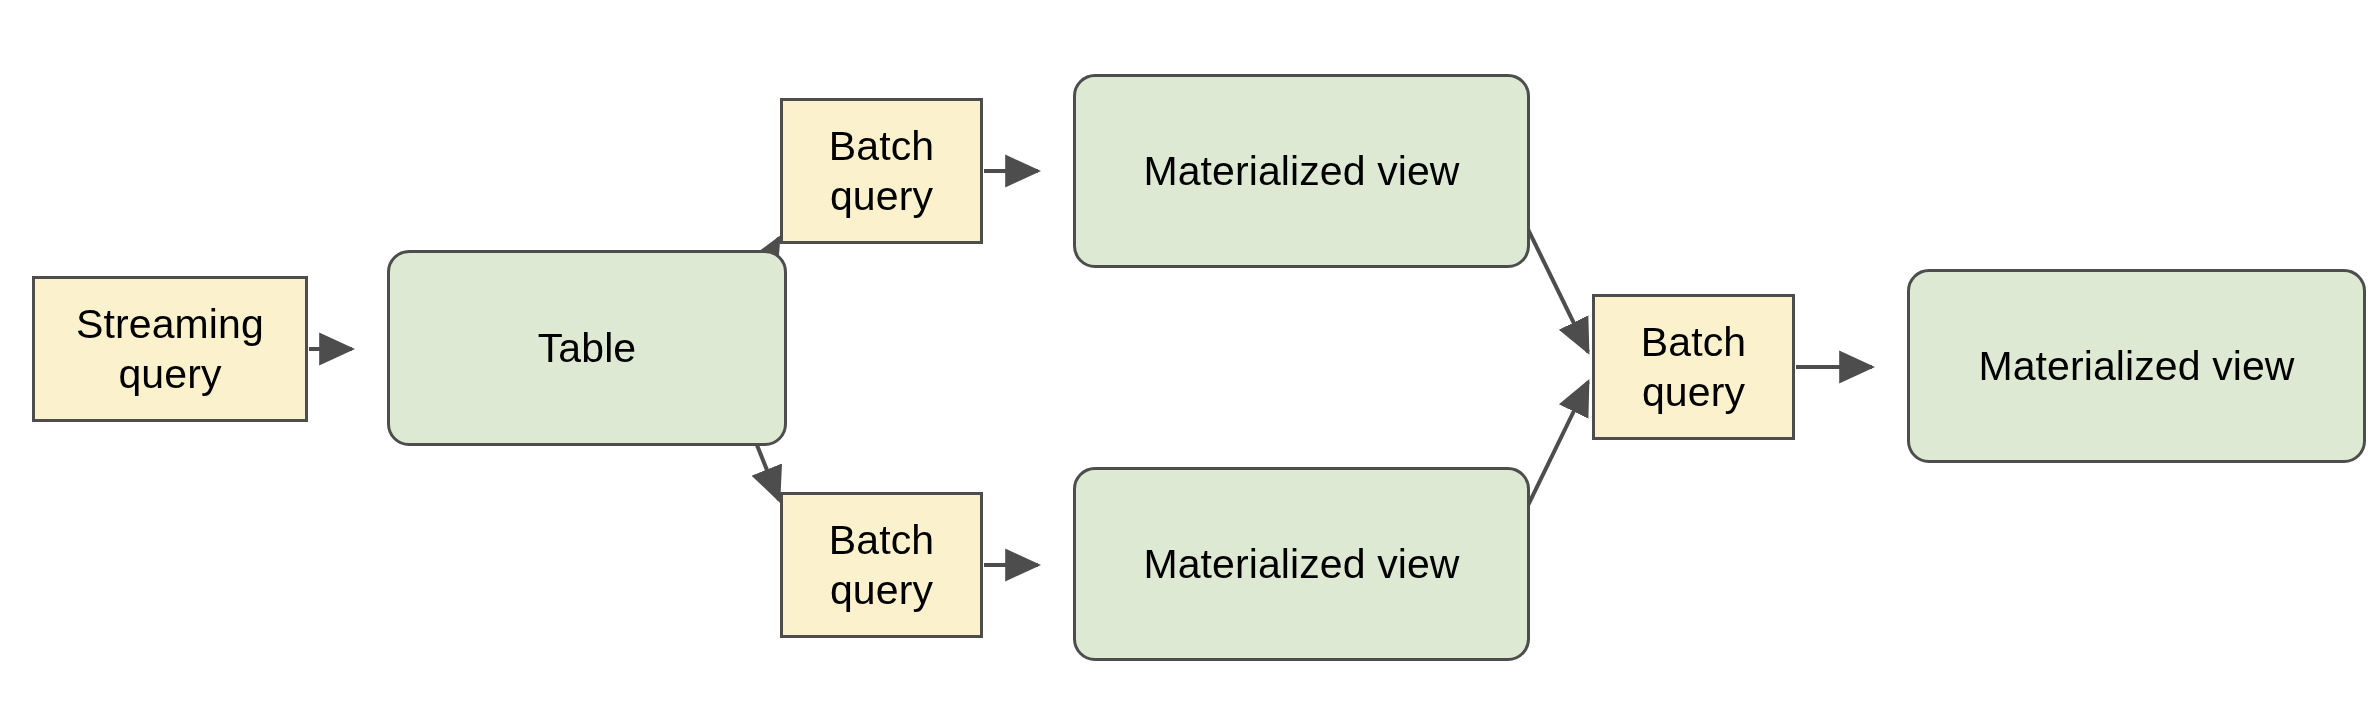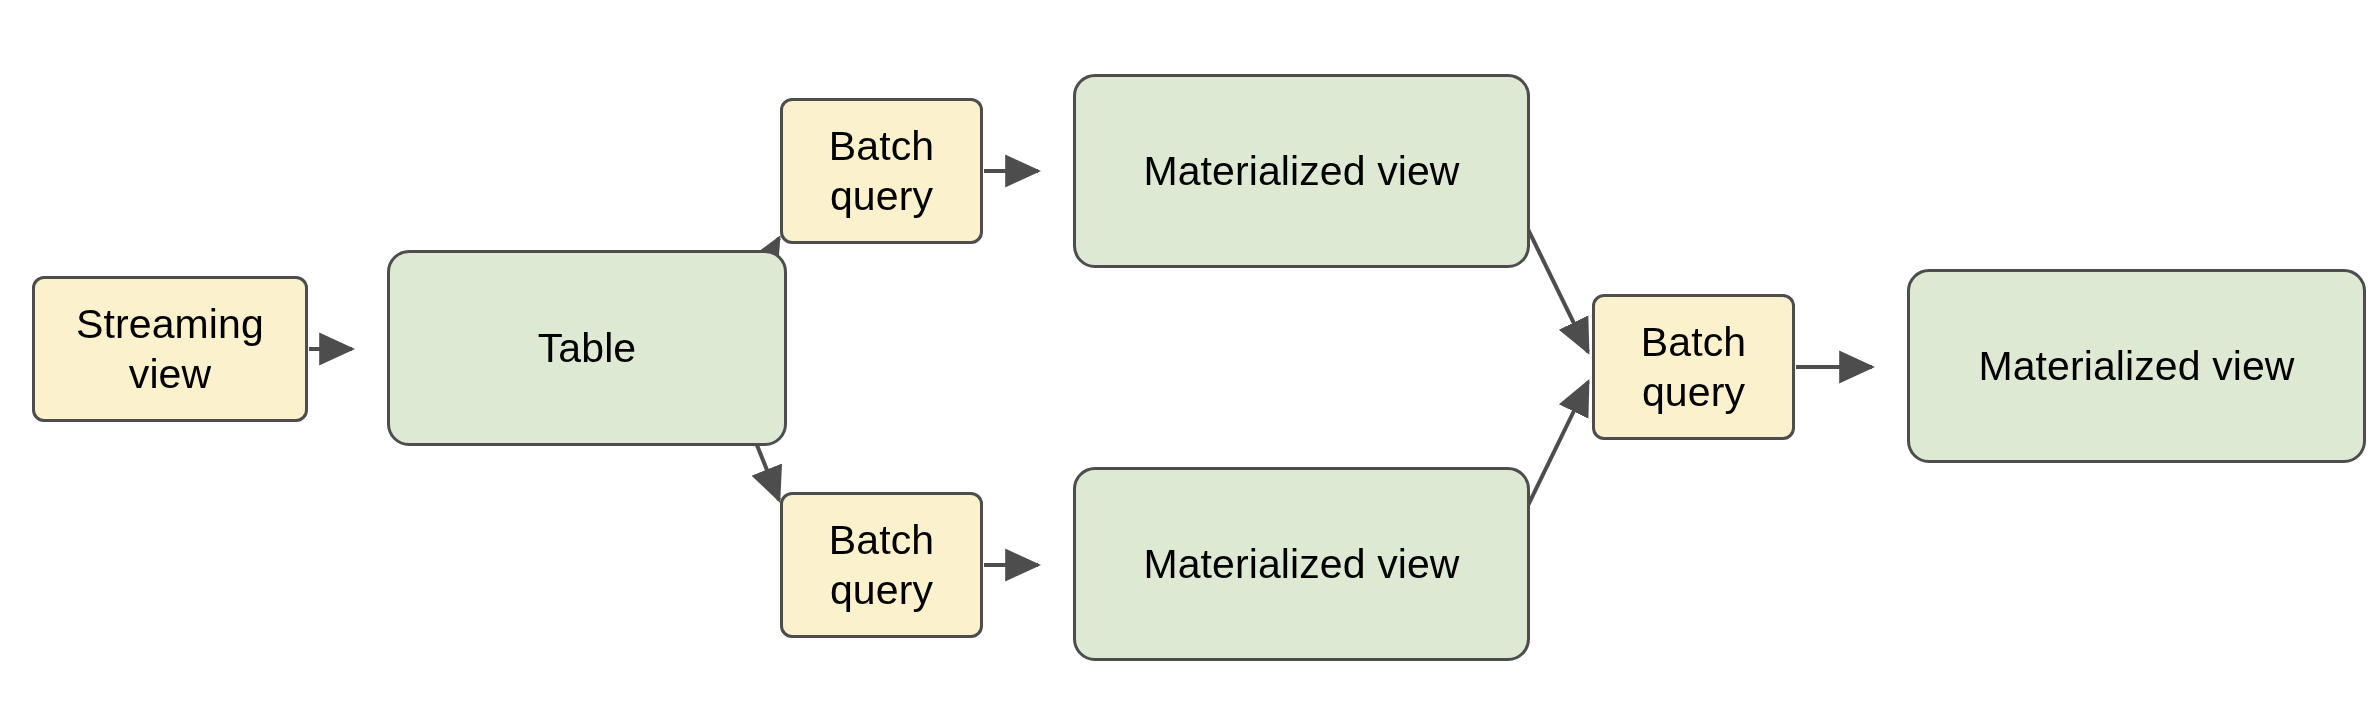--- a/index.html
+++ b/index.html
@@ -38,21 +38,21 @@
     border: 3px solid #4d4d4d;
     color: #000000;
     font-size: 41px;
     line-height: 1.22;
     letter-spacing: 0.1px;
     white-space: pre-line;
     z-index: 2;
   }
   .node.query {
     background: #fbf2cd;
-    border-radius: 12px;
+    border-radius: 0;
   }
   .node.store {
     background: #dde9d3;
     border-radius: 22px;
     margin-left: 31px;
   }
   .node-label {
     display: block;
     white-space: pre-line;
   }
@@ -97,21 +97,21 @@
       <line x1="1500" y1="563" x2="1588" y2="382" stroke="#4d4d4d" stroke-width="4" marker-end="url(#arrowhead)"></line>
     </g>
 
     <g>
       <line x1="1796" y1="367" x2="1872" y2="367" stroke="#4d4d4d" stroke-width="4" marker-end="url(#arrowhead)"></line>
     </g>
   </svg>
 
   <div class="node query" style="left: 32px; top: 276px; width: 276px; height: 146px; border-color: rgb(77, 77, 77); color: rgb(0, 0, 0); background: rgb(251, 242, 205);">
     <span class="node-label">Streaming
-view</span>
+query</span>
   </div>
 
   <div class="node store" style="left: 356px; top: 250px; width: 400px; height: 196px; border-color: rgb(77, 77, 77); color: rgb(0, 0, 0); background: rgb(221, 233, 211);">
     <span class="node-label">Table</span>
   </div>
 
   <div class="node query" style="left: 780px; top: 98px; width: 203px; height: 146px; border-color: rgb(77, 77, 77); color: rgb(0, 0, 0); background: rgb(251, 242, 205);">
     <span class="node-label">Batch
 query</span>
   </div>

